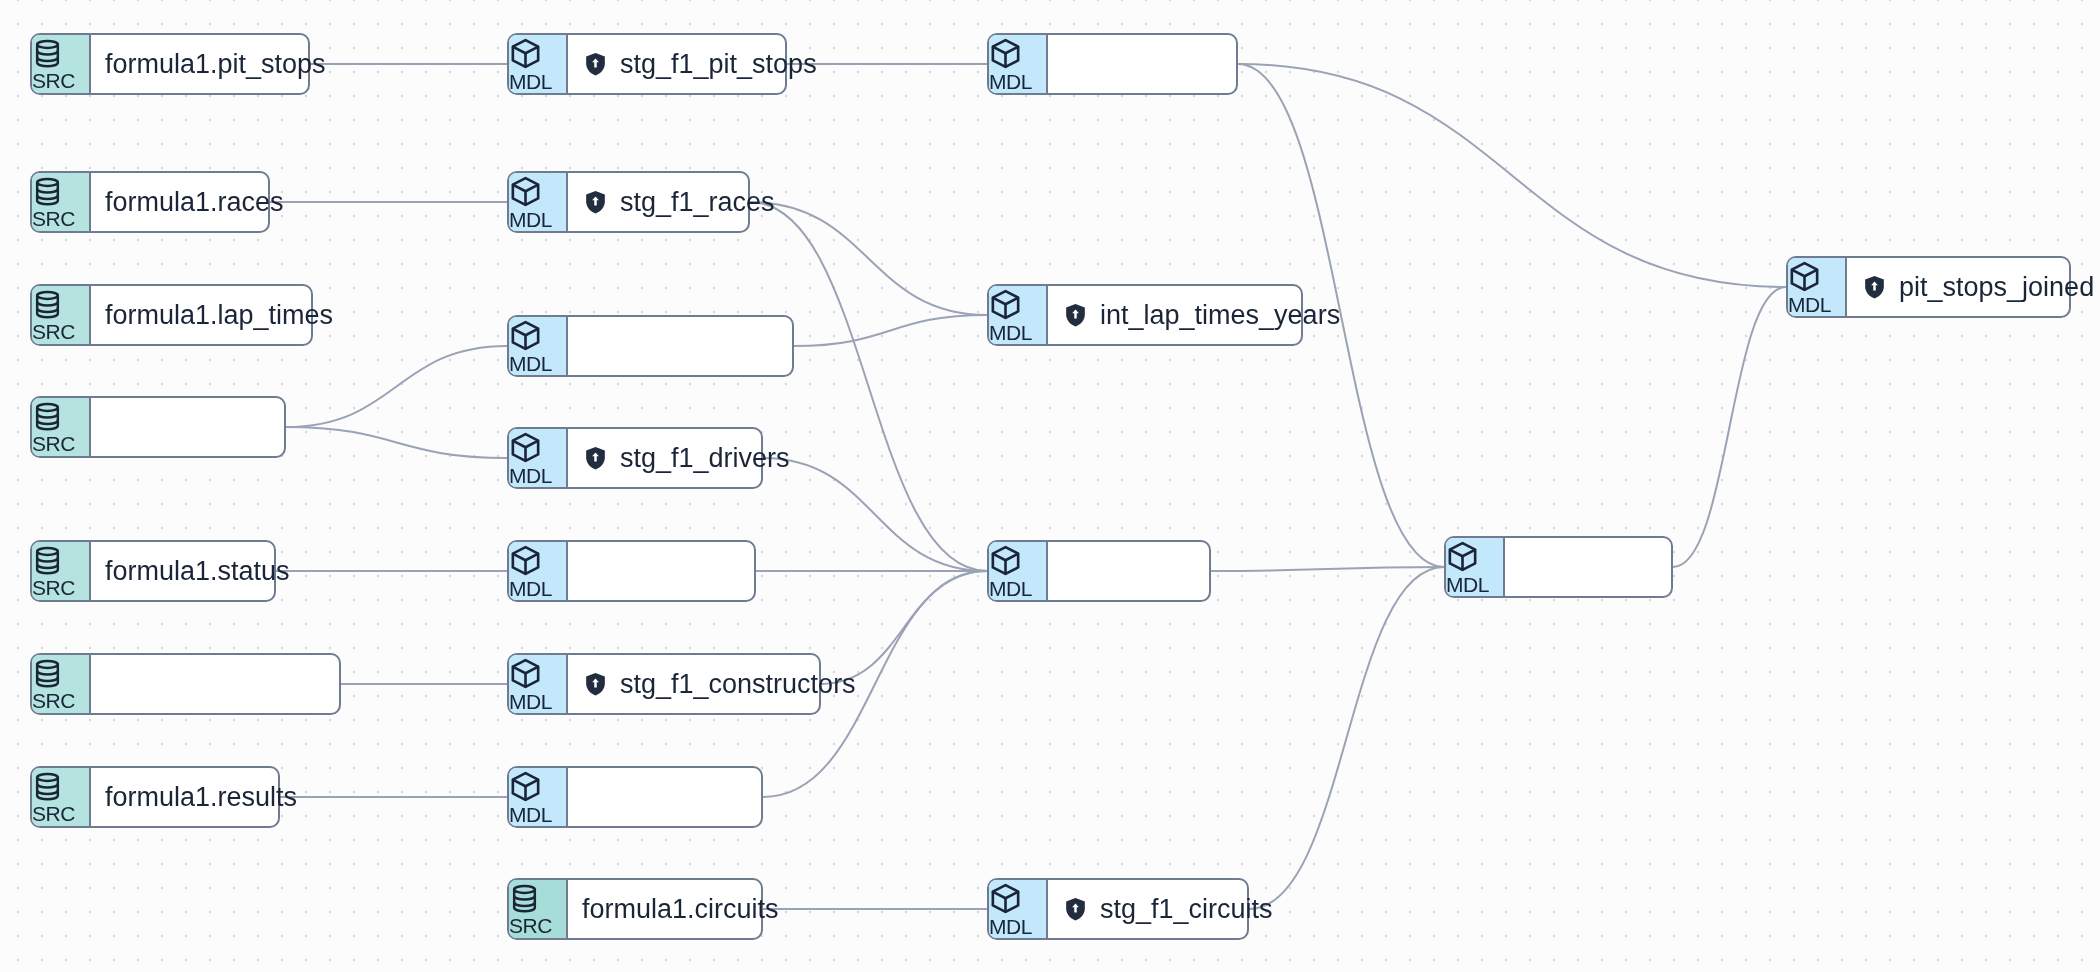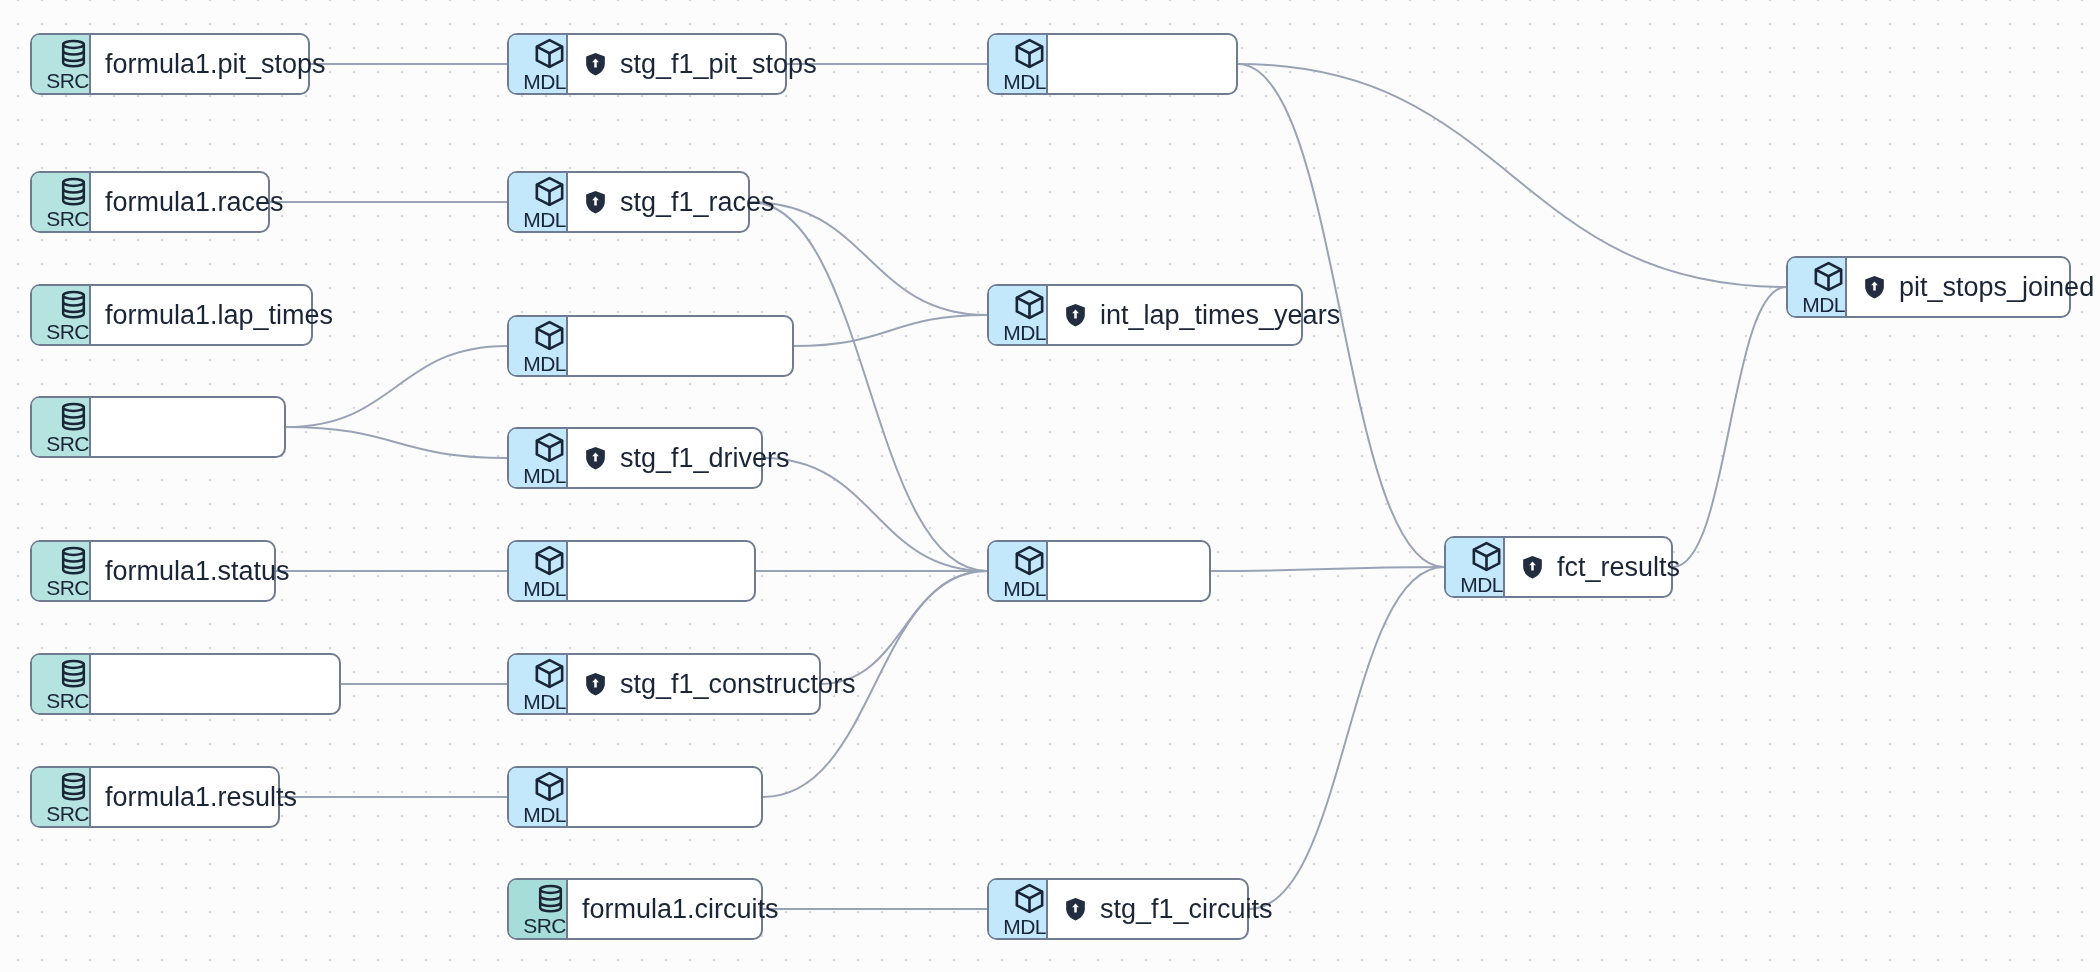--- a/index.html
+++ b/index.html
@@ -16,21 +16,21 @@
   }
   #edges{position:absolute;left:0;top:0;z-index:1;}
   #edges path{fill:none;stroke:#9aa3b5;stroke-width:2px;}
   .node{
     position:absolute;z-index:2;display:flex;align-items:stretch;
     background:#fff;border:2px solid #6f7b91;border-radius:10px;
     box-sizing:border-box;color:#1a2537;cursor:pointer;
   }
   .badge{
     width:57px;flex:0 0 57px;display:flex;flex-direction:column;
-    align-items:flex-end;justify-content:center;
+    align-items:flex-start;justify-content:center;
     border-right:2px solid #6f7b91;border-radius:7px 0 0 7px;
   }
   .badge .badge-label{
     font-size:21px;line-height:21px;margin-top:1px;letter-spacing:-0.5px;
   }
   .body{
     flex:1;display:flex;align-items:center;justify-content:center;
     gap:11px;padding:16px 14px;white-space:nowrap;font-size:27px;
   }
   .icon{display:flex;align-items:center;justify-content:center;}
@@ -375,29 +375,20 @@
       <div class="badge" style="background: rgb(195, 231, 251);">
         <span class="icon">
           <svg width="33" height="33" viewBox="0 0 24 24" fill="none" stroke="#1a2537" stroke-width="1.9" stroke-linecap="round" stroke-linejoin="round">
             <path d="M12 2.3 21.2 7v10L12 21.7 2.8 17V7L12 2.3z"></path>
             <path d="M3 7.2 12 11.8 21 7.2"></path>
             <path d="M12 11.8V21.4"></path>
           </svg>
         </span>
         <span class="badge-label">MDL</span>
       </div>
-      <div class="body">
-        <span class="icon">
-          <svg width="27" height="27" viewBox="0 0 24 24">
-            <path d="M12 1.8l8.3 3.1v6.3c0 4.8-3.3 8.7-8.3 10.6-5-1.9-8.3-5.8-8.3-10.6V4.9L12 1.8z" fill="#232d40"></path>
-            <path d="M12 6.6l3 3.5h-1.9v4.6h-2.2v-4.6H9l3-3.5z" fill="#ffffff"></path>
-          </svg>
-        </span>
-        <span>fct_results</span>
-      </div>
     </div>
     <div class="node" style="left: 1786px; top: 256px; width: 285px; height: 62px;">
       <div class="badge" style="background: rgb(195, 231, 251);">
         <span class="icon">
           <svg width="33" height="33" viewBox="0 0 24 24" fill="none" stroke="#1a2537" stroke-width="1.9" stroke-linecap="round" stroke-linejoin="round">
             <path d="M12 2.3 21.2 7v10L12 21.7 2.8 17V7L12 2.3z"></path>
             <path d="M3 7.2 12 11.8 21 7.2"></path>
             <path d="M12 11.8V21.4"></path>
           </svg>
         </span>

